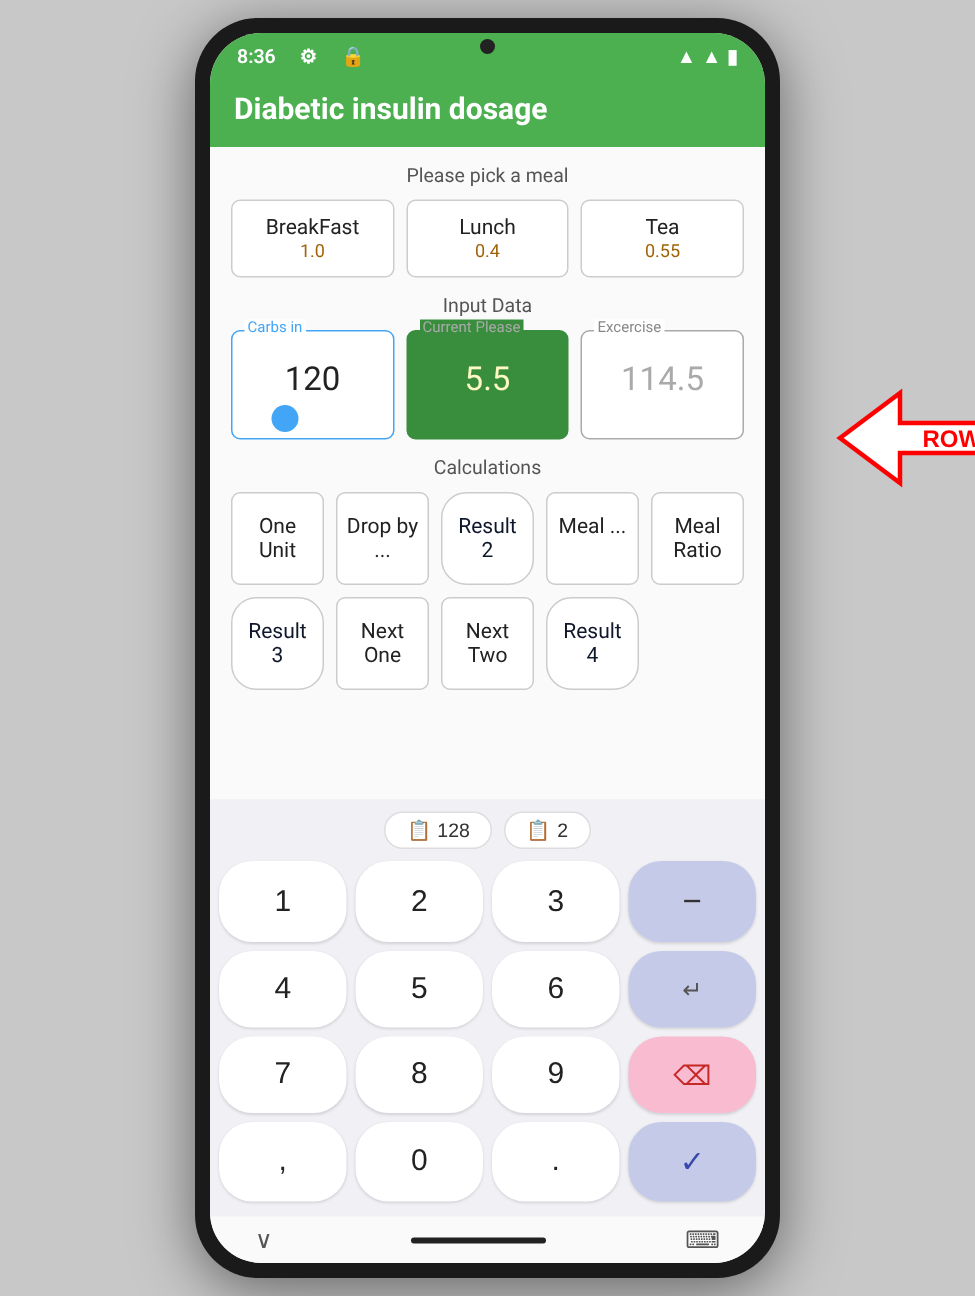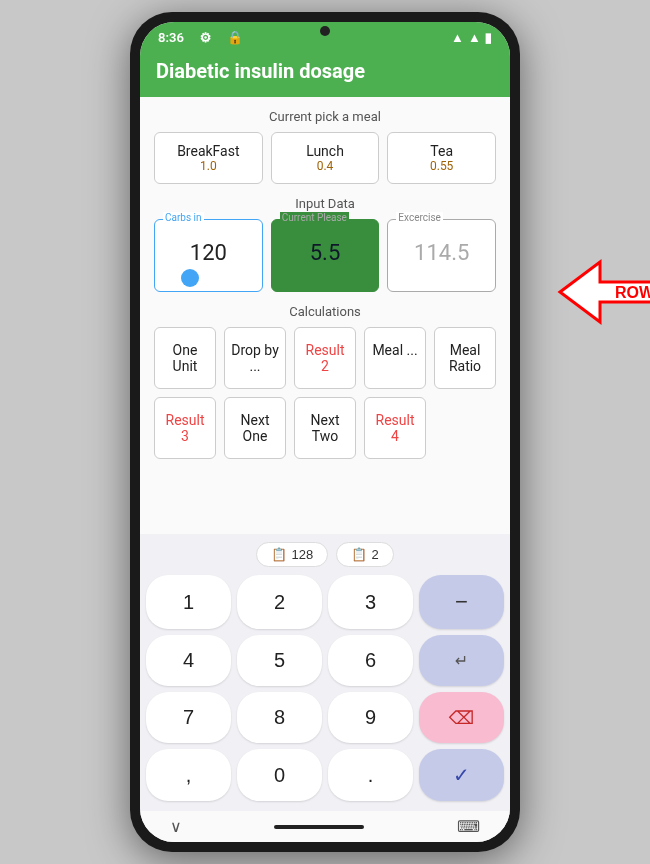--- a/index.html
+++ b/index.html
@@ -149,21 +149,21 @@
       padding: 0 2px;
     }
     .field-value {
       font-size: 22px;
       color: #222;
       text-align: center;
       padding-top: 6px;
     }
     .field-value-white {
       font-size: 22px;
-      color: #0f172a;
+      color: #fef9c3;
       text-align: center;
       padding-top: 6px;
     }
     .slider-thumb {
       width: 18px; height: 18px;
       background: #42a5f5;
       border-radius: 50%;
       margin: 4px auto 0 18px;
       cursor: pointer;
     }
@@ -184,21 +184,22 @@
       border: 1px solid #ccc;
       border-radius: 6px;
       padding: 14px 6px;
       background: white;
       text-align: center;
       font-size: 14px;
       color: #222;
       cursor: pointer;
     }
     .calc-cell.result {
-      color: #ef4444;
+      color: #0f172a;
+      border-radius: 17px;
     }
     
     .keyboard-area {
       background: #f0f0f5;
       padding: 8px 6px 10px 6px;
       flex-shrink: 0;
     }
     .keyboard-top-row {
       display: flex;
       gap: 8px;
@@ -300,21 +301,21 @@
           <span>▮</span>
         </div>
       </div>
 
       <div class="app-bar">
         <span>Diabetic insulin dosage</span>
       </div>
 
       <div class="main-content">
 
-        <div class="section-label">Current pick a meal</div>
+        <div class="section-label">Please pick a meal</div>
         <div class="meal-row">
           <div class="meal-btn">
             <div class="meal-name">BreakFast</div>
             <div class="meal-val">1.0</div>
           </div>
           <div class="meal-btn">
             <div class="meal-name">Lunch</div>
             <div class="meal-val">0.4</div>
           </div>
           <div class="meal-btn">

